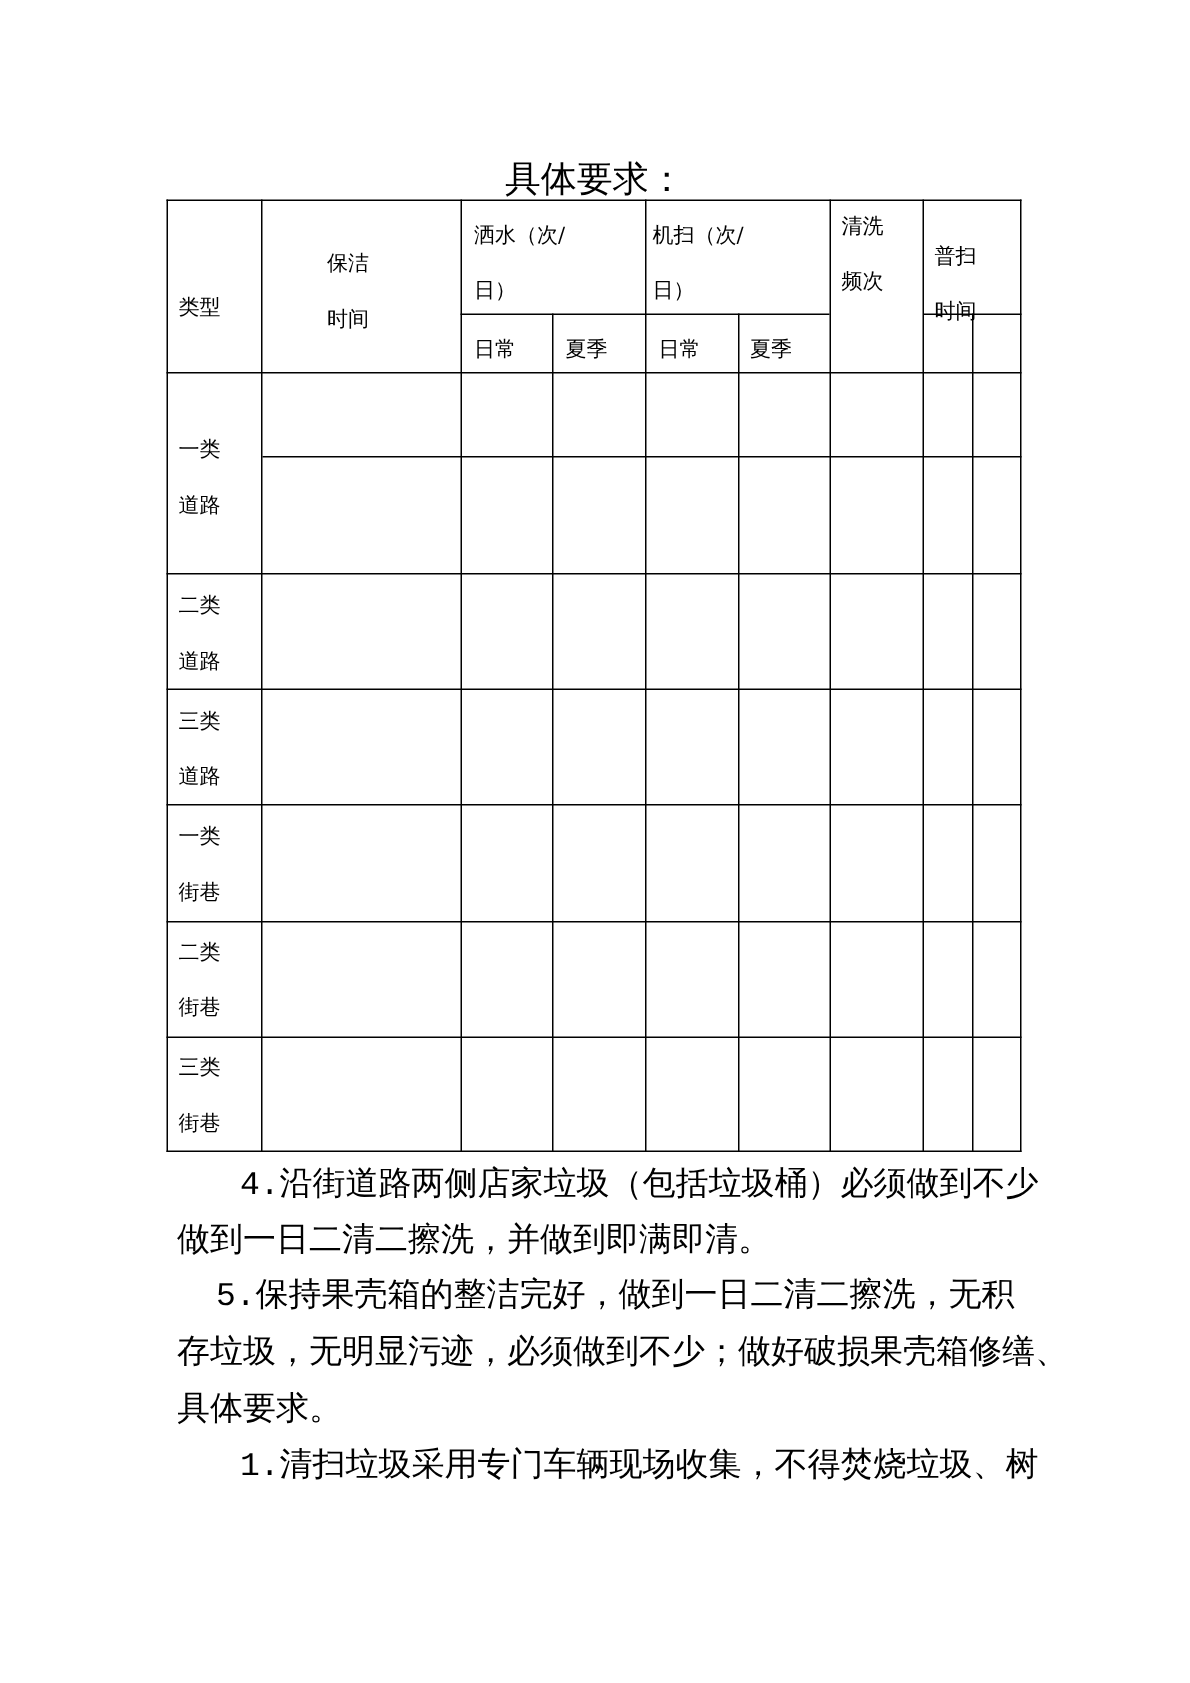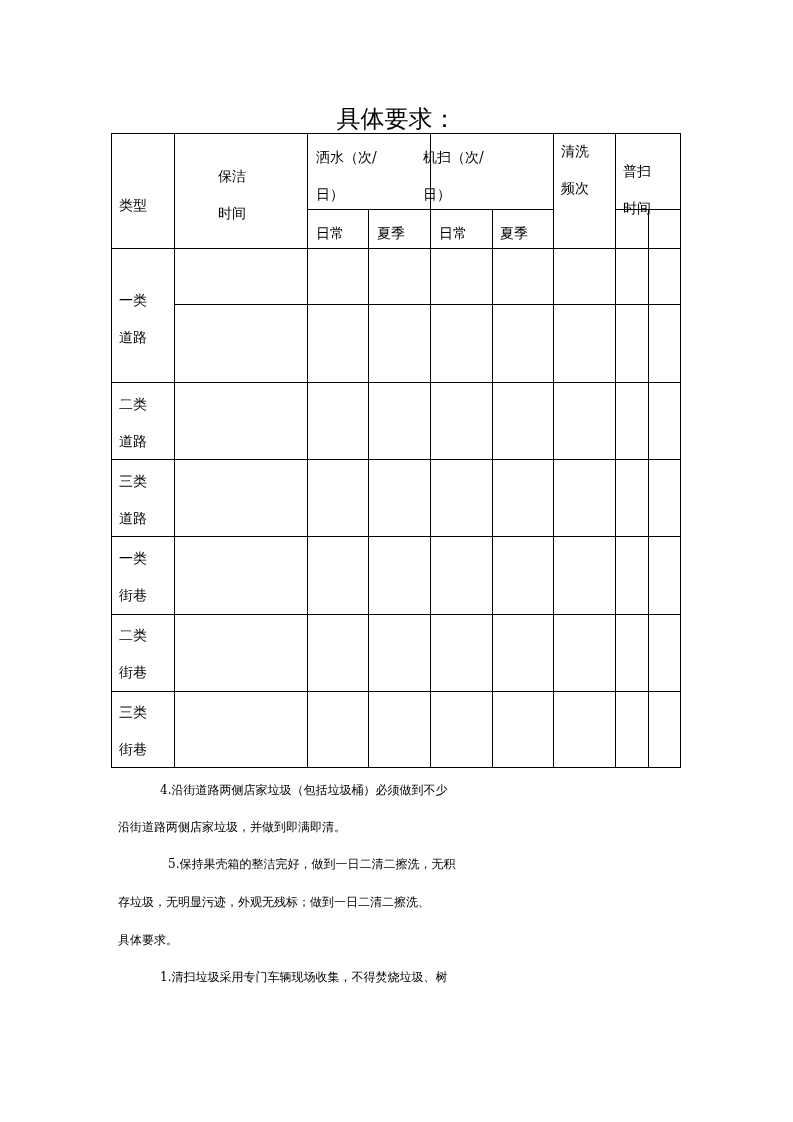--- a/index.html
+++ b/index.html
@@ -4,21 +4,21 @@
 <style>
   html, body { margin:0; padding:0; background:#fff; }
   body { width:793px; height:1122px; position:relative; overflow:hidden;
          font-family:"DejaVu Serif","Liberation Serif",serif; color:#000; }
   .title { position:absolute; top:107px; left:0; width:793px; text-align:center; font-size:24px; line-height:24px; }
   .tbl { position:absolute; left:111px; top:133px; width:570px; height:635px; }
   .hl { position:absolute; height:0; border-top:1.5px solid #000; }
   .vl { position:absolute; width:0; border-left:1.5px solid #000; }
   .cell { position:absolute; font-size:14px; line-height:37px; }
   .cell span { display:block; white-space:nowrap; }
-  .para { position:absolute; left:118px; width:570px; font-size:12px; line-height:37px; white-space:nowrap; }
+  .para { position:absolute; left:118px; width:570px; font-size:22px; line-height:37px; white-space:nowrap;font-family:Liberation Mono, monospace; }
 </style>
 </head>
 <body>
 
 <div class="title">具体要求：</div>
 
 <div class="tbl">
 
   <div class="hl" style="top:0;left:0;width:570px"></div>
   <div class="hl" style="top:76px;left:196px;width:246px"></div>
@@ -45,21 +45,21 @@
 
   <div class="cell" style="left:8px;top:54px">类型</div>
   <div class="cell" style="left:107px;top:25px;text-align:center">
     <span>保洁</span>
     <span>时间</span>
   </div>
   <div class="cell" style="left:205px;top:6px">
     <span>洒水（次/</span>
     <span>日）</span>
   </div>
-  <div class="cell" style="left:312px;top:6px">
+  <div class="cell" style="left:324px;top:6px">
     <span>机扫（次/</span>
     <span>日）</span>
   </div>
   <div class="cell" style="left:450px;top:0">
     <span>清洗</span>
     <span>频次</span>
   </div>
   <div class="cell" style="left:512px;top:20px">
     <span>普扫</span>
     <span>时间</span>
@@ -89,17 +89,17 @@
     <span>二类</span>
     <span>街巷</span>
   </div>
   <div class="cell" style="left:8px;top:561px">
     <span>三类</span>
     <span>街巷</span>
   </div>
 </div>
 
 <div class="para" style="top:772px;left:160px">4.沿街道路两侧店家垃圾（包括垃圾桶）必须做到不少</div>
-<div class="para" style="top:809px">沿街道路两侧店家垃圾，并做到即满即清。</div>
-<div class="para" style="top:846px;left:168px">5.保持果壳箱的整洁完好，做到一日二清二擦洗，无积</div>
-<div class="para" style="top:884px">存垃圾，无明显污迹，外观无残标；做到一日二清二擦洗、</div>
+<div class="para" style="top:809px">做到一日二清二擦洗，并做到即满即清。</div>
+<div class="para" style="top:846px;left:144px">5.保持果壳箱的整洁完好，做到一日二清二擦洗，无积</div>
+<div class="para" style="top:884px">存垃圾，无明显污迹，必须做到不少；做好破损果壳箱修缮、</div>
 <div class="para" style="top:922px">具体要求。</div>
 <div class="para" style="top:959px;left:160px">1.清扫垃圾采用专门车辆现场收集，不得焚烧垃圾、树</div>
 
 </body></html>

